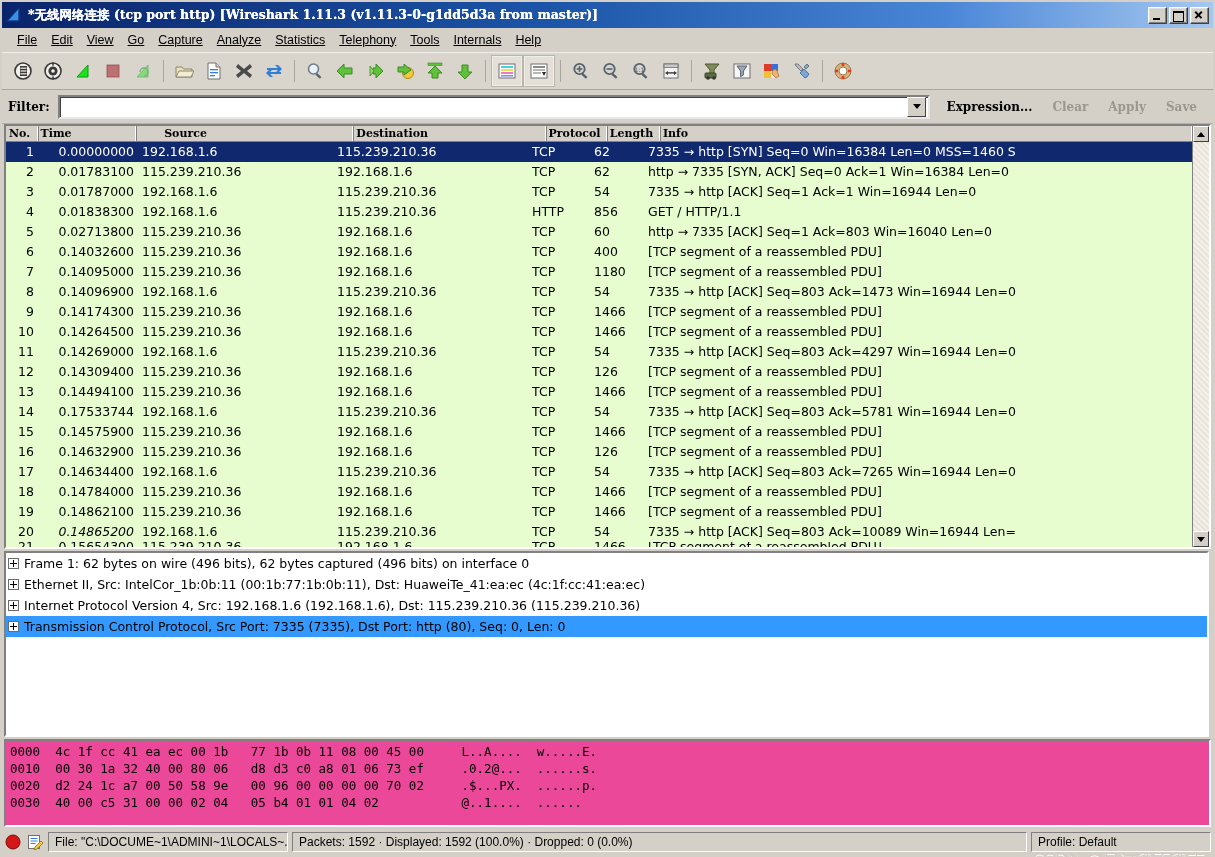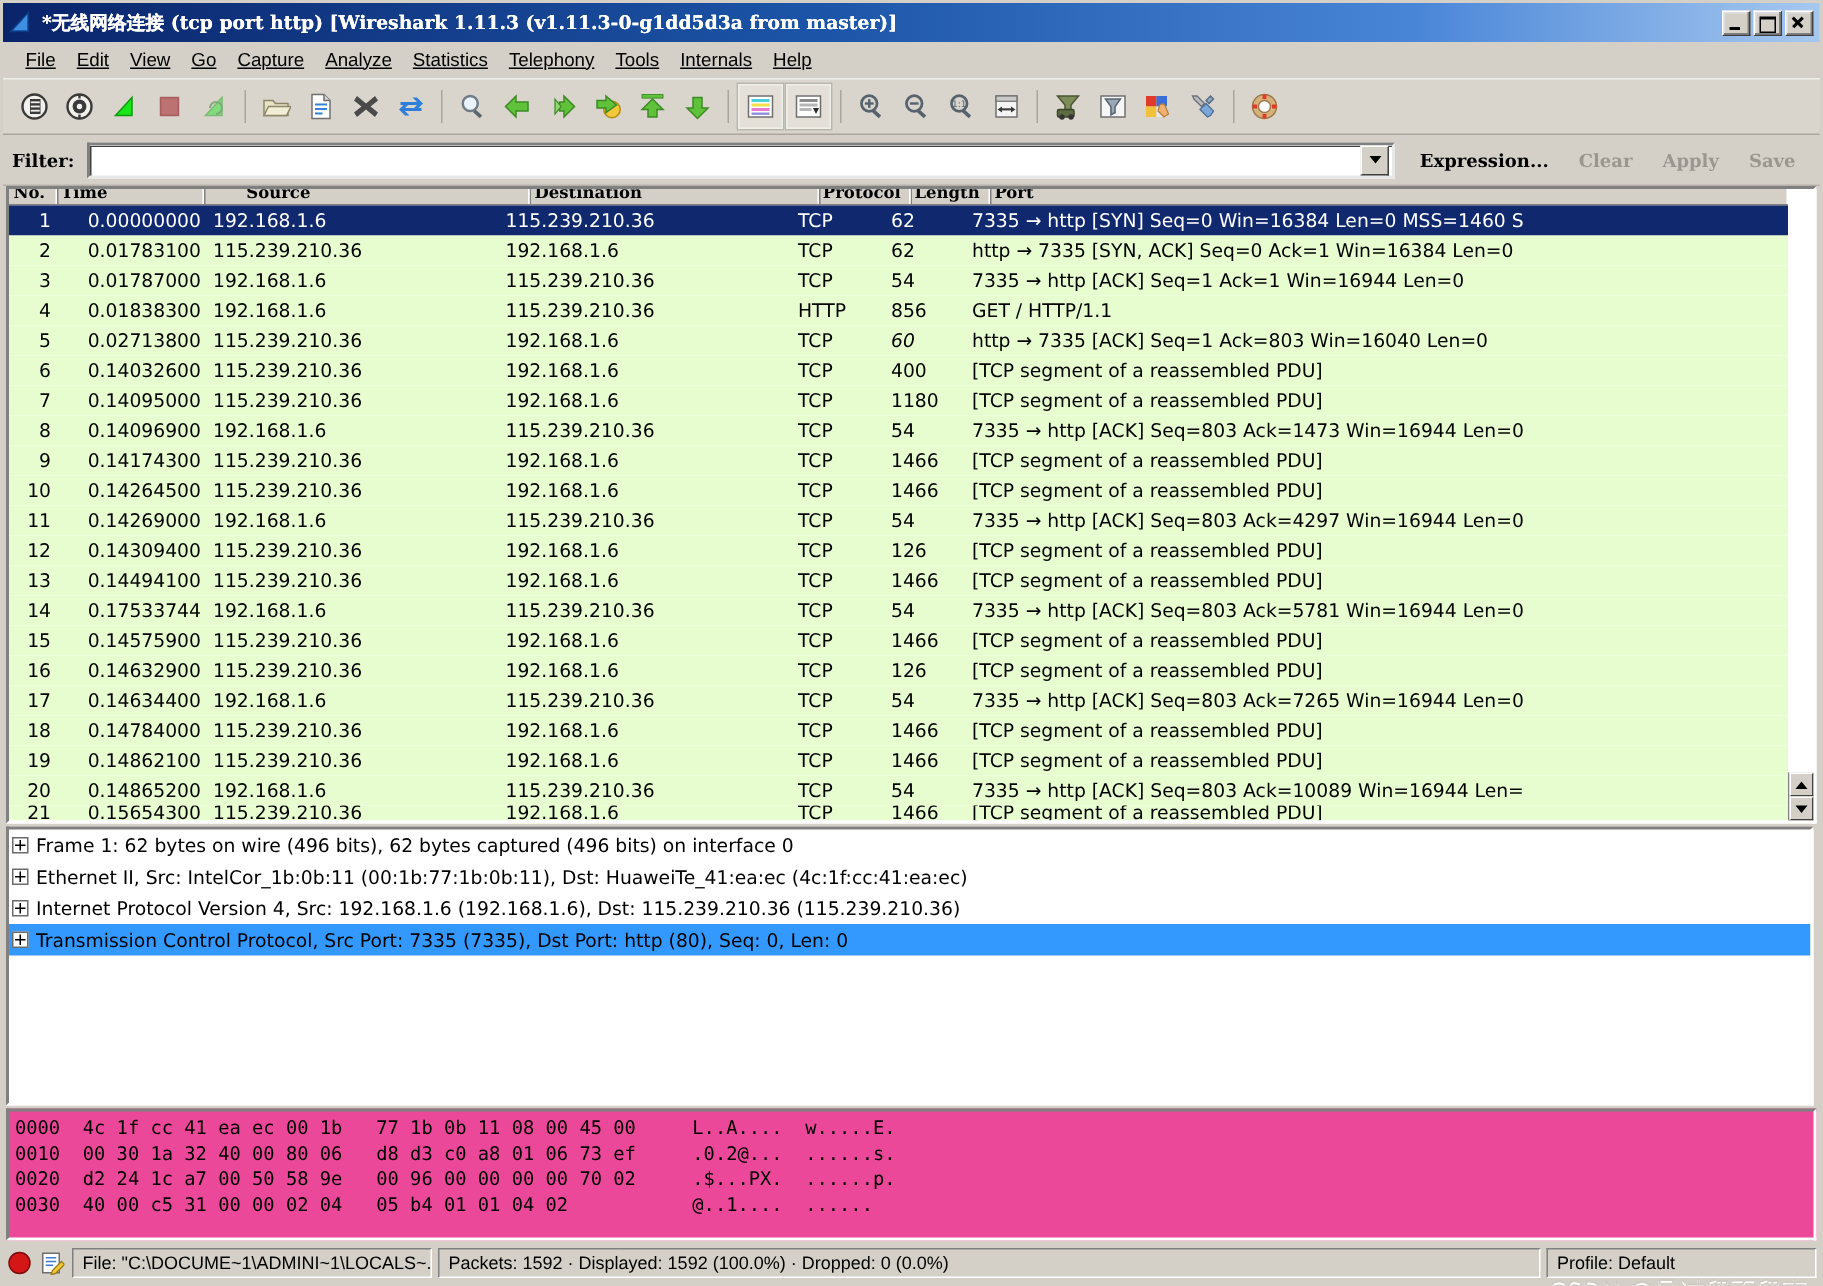--- a/index.html
+++ b/index.html
@@ -92,21 +92,21 @@
     padding:0 10px;white-space:nowrap;cursor:default;
   }
   .fbtn.dim{color:#9b978f;}
 
   
   .plist-wrap{
     flex:0 0 auto;height:425px;display:flex;flex-direction:column;
     border:2px solid;border-color:#808080 #fff #fff #808080;
     margin:0 2px;background:#fff;box-sizing:border-box;overflow:hidden;
   }
-  .plist-body{flex:1 1 auto;display:flex;overflow:hidden;align-items:flex-end;}
+  .plist-body{flex:1 1 auto;display:flex;overflow:hidden;}
   .plist-cols{flex:1 1 auto;overflow:hidden;position:relative;}
   .col-head{
     height:16px;display:flex;background:#d4d0c8;
     font-family:"DejaVu Serif", serif;font-size:11px;font-weight:bold;
     border-bottom:1px solid #808080;box-sizing:border-box;
   }
   .col-head .ch{
     box-sizing:border-box;padding-left:3px;line-height:15px;overflow:hidden;white-space:nowrap;
     border-right:1px solid #fff;box-shadow:1px 0 0 #808080;
   }
@@ -466,21 +466,21 @@
   <div class="plist-wrap">
     <div class="plist-body">
       <div class="plist-cols">
         <div class="col-head" id="col-head">
             <div class="ch" style="width: 32px;">No.</div>
             <div class="ch" style="width: 100px;">Time</div>
             <div class="ch" style="width: 195px; margin-left: 25px;">Source</div>
             <div class="ch" style="width: 195px;">Destination</div>
             <div class="ch" style="width: 62px;">Protocol</div>
             <div class="ch" style="width: 54px;">Length</div>
-            <div class="ch" style="width: 540px; flex: 1 1 auto; box-shadow: none;">Port</div>
+            <div class="ch" style="width: 540px; flex: 1 1 auto; box-shadow: none;">Info</div>
           </div>
         <div class="rows" id="rows">
             <div class="prow sel">
               <div class="c c-no" style="width: 32px;">1</div>
               <div class="c c-time" style="width: 100px;">0.00000000</div>
               <div class="c c-source" style="width: 195px;">192.168.1.6</div>
               <div class="c c-destination" style="width: 195px;">115.239.210.36</div>
               <div class="c c-protocol" style="width: 62px;">TCP</div>
               <div class="c c-length" style="width: 54px;">62</div>
               <div class="c c-info" style="width: 540px; flex: 1 1 auto;">7335 → http [SYN] Seq=0 Win=16384 Len=0 MSS=1460 S</div>
@@ -511,21 +511,21 @@
               <div class="c c-protocol" style="width: 62px;">HTTP</div>
               <div class="c c-length" style="width: 54px;">856</div>
               <div class="c c-info" style="width: 540px; flex: 1 1 auto;">GET / HTTP/1.1</div>
             </div>
             <div class="prow">
               <div class="c c-no" style="width: 32px;">5</div>
               <div class="c c-time" style="width: 100px;">0.02713800</div>
               <div class="c c-source" style="width: 195px;">115.239.210.36</div>
               <div class="c c-destination" style="width: 195px;">192.168.1.6</div>
               <div class="c c-protocol" style="width: 62px;">TCP</div>
-              <div class="c c-length" style="width: 54px; font-style: italic;">60</div>
+              <div class="c c-length" style="width: 54px;">60</div>
               <div class="c c-info" style="width: 540px; flex: 1 1 auto;">http → 7335 [ACK] Seq=1 Ack=803 Win=16040 Len=0</div>
             </div>
             <div class="prow">
               <div class="c c-no" style="width: 32px;">6</div>
               <div class="c c-time" style="width: 100px;">0.14032600</div>
               <div class="c c-source" style="width: 195px;">115.239.210.36</div>
               <div class="c c-destination" style="width: 195px;">192.168.1.6</div>
               <div class="c c-protocol" style="width: 62px;">TCP</div>
               <div class="c c-length" style="width: 54px;">400</div>
               <div class="c c-info" style="width: 540px; flex: 1 1 auto;">[TCP segment of a reassembled PDU]</div>
@@ -642,21 +642,21 @@
               <div class="c c-no" style="width: 32px;">19</div>
               <div class="c c-time" style="width: 100px;">0.14862100</div>
               <div class="c c-source" style="width: 195px;">115.239.210.36</div>
               <div class="c c-destination" style="width: 195px;">192.168.1.6</div>
               <div class="c c-protocol" style="width: 62px;">TCP</div>
               <div class="c c-length" style="width: 54px;">1466</div>
               <div class="c c-info" style="width: 540px; flex: 1 1 auto;">[TCP segment of a reassembled PDU]</div>
             </div>
             <div class="prow">
               <div class="c c-no" style="width: 32px;">20</div>
-              <div class="c c-time" style="width: 100px;">0.14865200</div>
+              <div class="c c-time" style="width: 100px; font-style: italic;">0.14865200</div>
               <div class="c c-source" style="width: 195px;">192.168.1.6</div>
               <div class="c c-destination" style="width: 195px;">115.239.210.36</div>
               <div class="c c-protocol" style="width: 62px;">TCP</div>
               <div class="c c-length" style="width: 54px;">54</div>
               <div class="c c-info" style="width: 540px; flex: 1 1 auto;">7335 → http [ACK] Seq=803 Ack=10089 Win=16944 Len=</div>
             </div>
             <div class="prow clipped">
               <div class="c c-no" style="width: 32px;">21</div>
               <div class="c c-time" style="width: 100px;">0.15654300</div>
               <div class="c c-source" style="width: 195px;">115.239.210.36</div>

